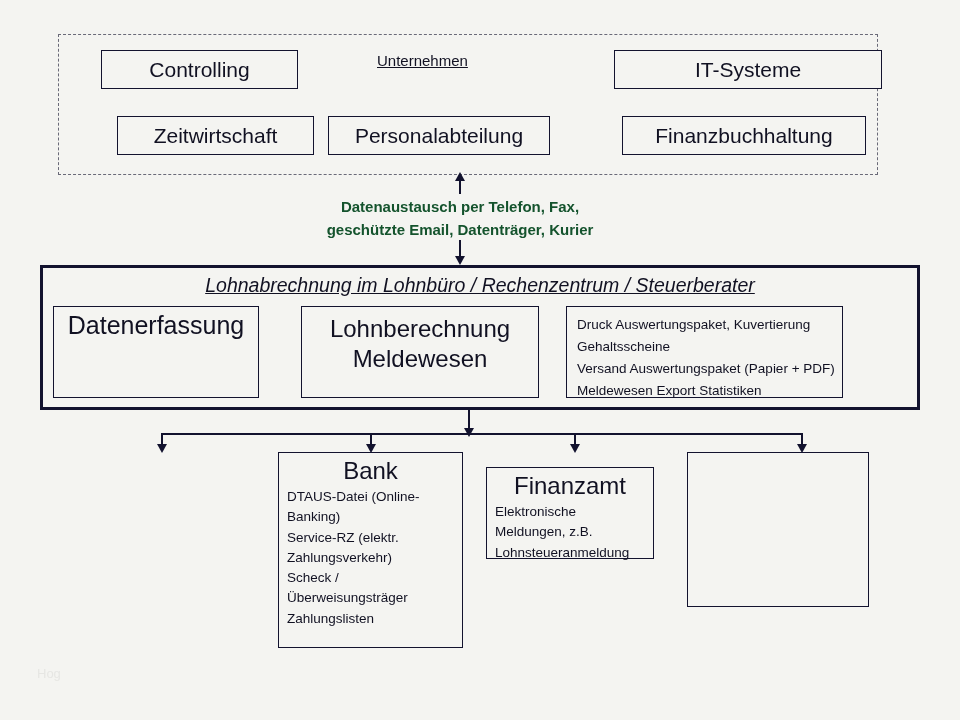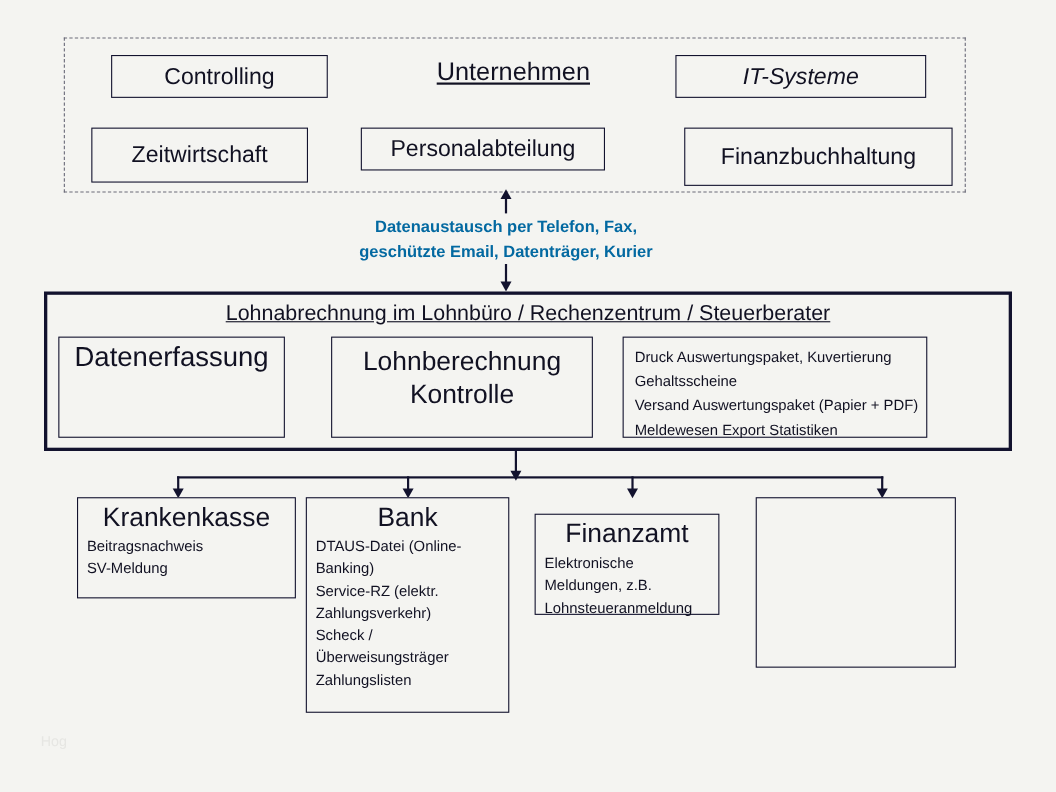--- a/index.html
+++ b/index.html
@@ -40,34 +40,33 @@
     box-sizing: border-box;
     border: 1.5px dashed #6a6a78;
     background: transparent;
   }
 
   
   .t-lg   { font-size: 21px; line-height: 1.12; }
 
   .group-label {
     position: absolute;
-    font-size: 23px;
+    font-size: 15px;
     text-decoration: underline;
     white-space: nowrap;
-    margin-left: 20px;
   }
 
   .note {
     position: absolute;
     text-align: center;
     font-size: 15px;
     line-height: 1.5;
     font-weight: 600;
     white-space: pre-line;
-    color: #0369a1;
+    color: #14532d;
   }
 
   
   .process-box {
     position: absolute;
     box-sizing: border-box;
     border: 3px solid #12122e;
     background: #f4f4f1;
   }
   .process-title {
@@ -129,56 +128,56 @@
 <div id="canvas">
 
   <div class="dashed-group" style="left:58px; top:34px; width:820px; height:141px;"></div>
 
   <div class="group-label" style="left:377px; top:52px;">Unternehmen</div>
 
   <div class="box center-mid thin t-lg" style="left:101px; top:50px; width:197px; height:39px;">
     <span>Controlling</span>
   </div>
 
-  <div class="box center-mid thin t-lg" style="left:614px; top:50px; width:228px; height:39px;font-style:italic;">
+  <div class="box center-mid thin t-lg" style="left:614px; top:50px; width:268px; height:39px;">
     <span>IT-Systeme</span>
   </div>
 
-  <div class="box center-mid thin t-lg" style="left:83px; top:116px; width:197px; height:50px;">
+  <div class="box center-mid thin t-lg" style="left:117px; top:116px; width:197px; height:39px;">
     <span>Zeitwirtschaft</span>
   </div>
 
   <div class="box center-mid thin t-lg" style="left:328px; top:116px; width:222px; height:39px;">
     <span>Personalabteilung</span>
   </div>
 
-  <div class="box center-mid thin t-lg" style="left:622px; top:116px; width:244px; height:53px;">
+  <div class="box center-mid thin t-lg" style="left:622px; top:116px; width:244px; height:39px;">
     <span>Finanzbuchhaltung</span>
   </div>
 
   <div class="arrow-up" style="left:455px; top:172px;"></div>
   <div class="vline" style="left:459px; top:180px; height:14px;"></div>
 
   <div class="note" style="left:230px; top:196px; width:460px;">Datenaustausch per Telefon, Fax,
 geschützte Email, Datenträger, Kurier</div>
 
   <div class="vline" style="left:459px; top:240px; height:20px;"></div>
   <div class="arrow-down" style="left:455px; top:256px;"></div>
 
   <div class="process-box" style="left:40px; top:265px; width:880px; height:145px;"></div>
 
-  <div class="process-title" style="left:40px; top:274px; width:880px;">Lohnabrechnung im Lohnbüro / Rechenzentrum / Steuerberater</div>
+  <div class="process-title" style="left:40px; top:274px; width:880px;font-style:italic;">Lohnabrechnung im Lohnbüro / Rechenzentrum / Steuerberater</div>
 
   <div class="box thin" style="left:53px; top:306px; width:206px; height:92px;">
     <div class="sub-title" style="font-size:25px;">Datenerfassung</div>
   </div>
 
   <div class="box thin" style="left:301px; top:306px; width:238px; height:92px;">
     <div class="sub-title" style="font-size:24px; padding-top:8px;">Lohnberechnung</div>
-    <div class="sub-title" style="font-size:24px; padding-top:2px;">Kontrolle</div>
+    <div class="sub-title" style="font-size:24px; padding-top:2px;">Meldewesen</div>
   </div>
 
   <div class="box thin" style="left:566px; top:306px; width:277px; height:92px;">
     <div class="list-body">Druck Auswertungspaket,  Kuvertierung
 Gehaltsscheine
 Versand Auswertungspaket  (Papier + PDF)
 Meldewesen Export Statistiken</div>
   </div>
 
   <div class="vline" style="left:468px; top:410px; height:22px;"></div>
@@ -191,25 +190,20 @@
 
   <div class="vline" style="left:370px; top:433px; height:15px;"></div>
   <div class="arrow-down" style="left:366px; top:444px;"></div>
 
   <div class="vline" style="left:574px; top:433px; height:15px;"></div>
   <div class="arrow-down" style="left:570px; top:444px;"></div>
 
   <div class="vline" style="left:801px; top:433px; height:15px;"></div>
   <div class="arrow-down" style="left:797px; top:444px;"></div>
 
-  <div class="box thin" style="left:70px; top:452px; width:199px; height:92px;">
-    <div class="sub-title">Krankenkasse</div>
-    <div class="sub-body">Beitragsnachweis
-SV-Meldung</div>
-  </div>
 
   <div class="box thin" style="left:278px; top:452px; width:185px; height:196px;">
     <div class="sub-title">Bank</div>
     <div class="sub-body">DTAUS-Datei (Online-
 Banking)
 Service-RZ (elektr.
 Zahlungsverkehr)
 Scheck /
 Überweisungsträger
 Zahlungslisten</div>

